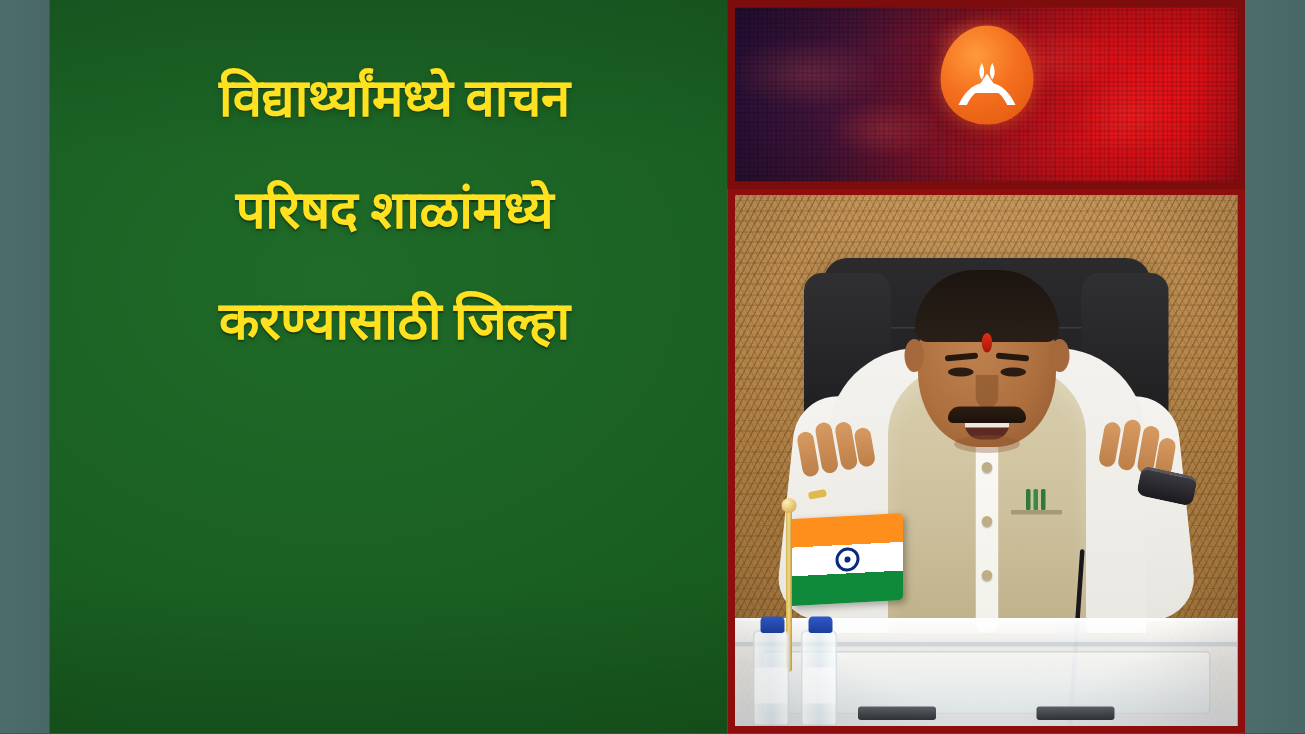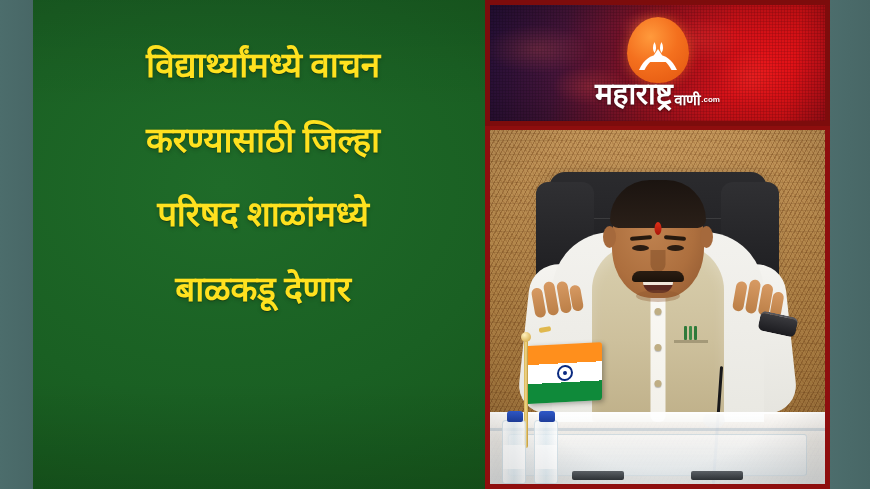--- a/index.html
+++ b/index.html
@@ -386,44 +386,40 @@
 <body>
 
 <div id="card">
 
   <div class="edge-band left"></div>
   <div class="edge-band right"></div>
 
   <div id="green-panel">
     <div id="headline">
       <span class="hl-line">विद्यार्थ्यांमध्ये वाचन</span>
+      <span class="hl-line">परिषद शाळांमध्ये</span>
       <span class="hl-line">करण्यासाठी जिल्हा</span>
-      <span class="hl-line">परिषद शाळांमध्ये</span>
-      <span class="hl-line">बाळकडू देणार</span>
     </div>
   </div>
 
   <div id="media-col">
 
     <div id="banner">
       <div class="map"></div>
       <div class="grid"></div>
       <div class="vig"></div>
 
       <div id="logo">
         <div class="disc"></div>
         <svg class="mark" viewBox="0 0 56 34">
           <path d="M24.5 3 C22.4 7.2 22.4 11 24.5 14 C26.6 11 26.6 7.2 24.5 3 Z" fill="#ffffff"></path>
           <path d="M31.5 3 C29.4 7.2 29.4 11 31.5 14 C33.6 11 33.6 7.2 31.5 3 Z" fill="#ffffff"></path>
           <path d="M28 10 L36.5 23 L19.5 23 Z" fill="#ffffff"></path>
           <path d="M9 31 C14 20 21 16 28 16 C35 16 42 20 47 31 L41.5 31 C37.5 23 33 20 28 20 C23 20 18.5 23 14.5 31 Z" fill="#ffffff"></path>
         </svg>
-        <div class="wordmark">
-          <span>महाराष्ट्र</span><span class="sub">वाणी</span><span class="dotcom">.com</span>
-        </div>
       </div>
     </div>
 
     <div id="photo">
 
       <div id="wall"></div>
 
       <div class="chair-back">
         <div class="seam" style="top:46px"></div>
         <div class="seam" style="top:92px"></div>

